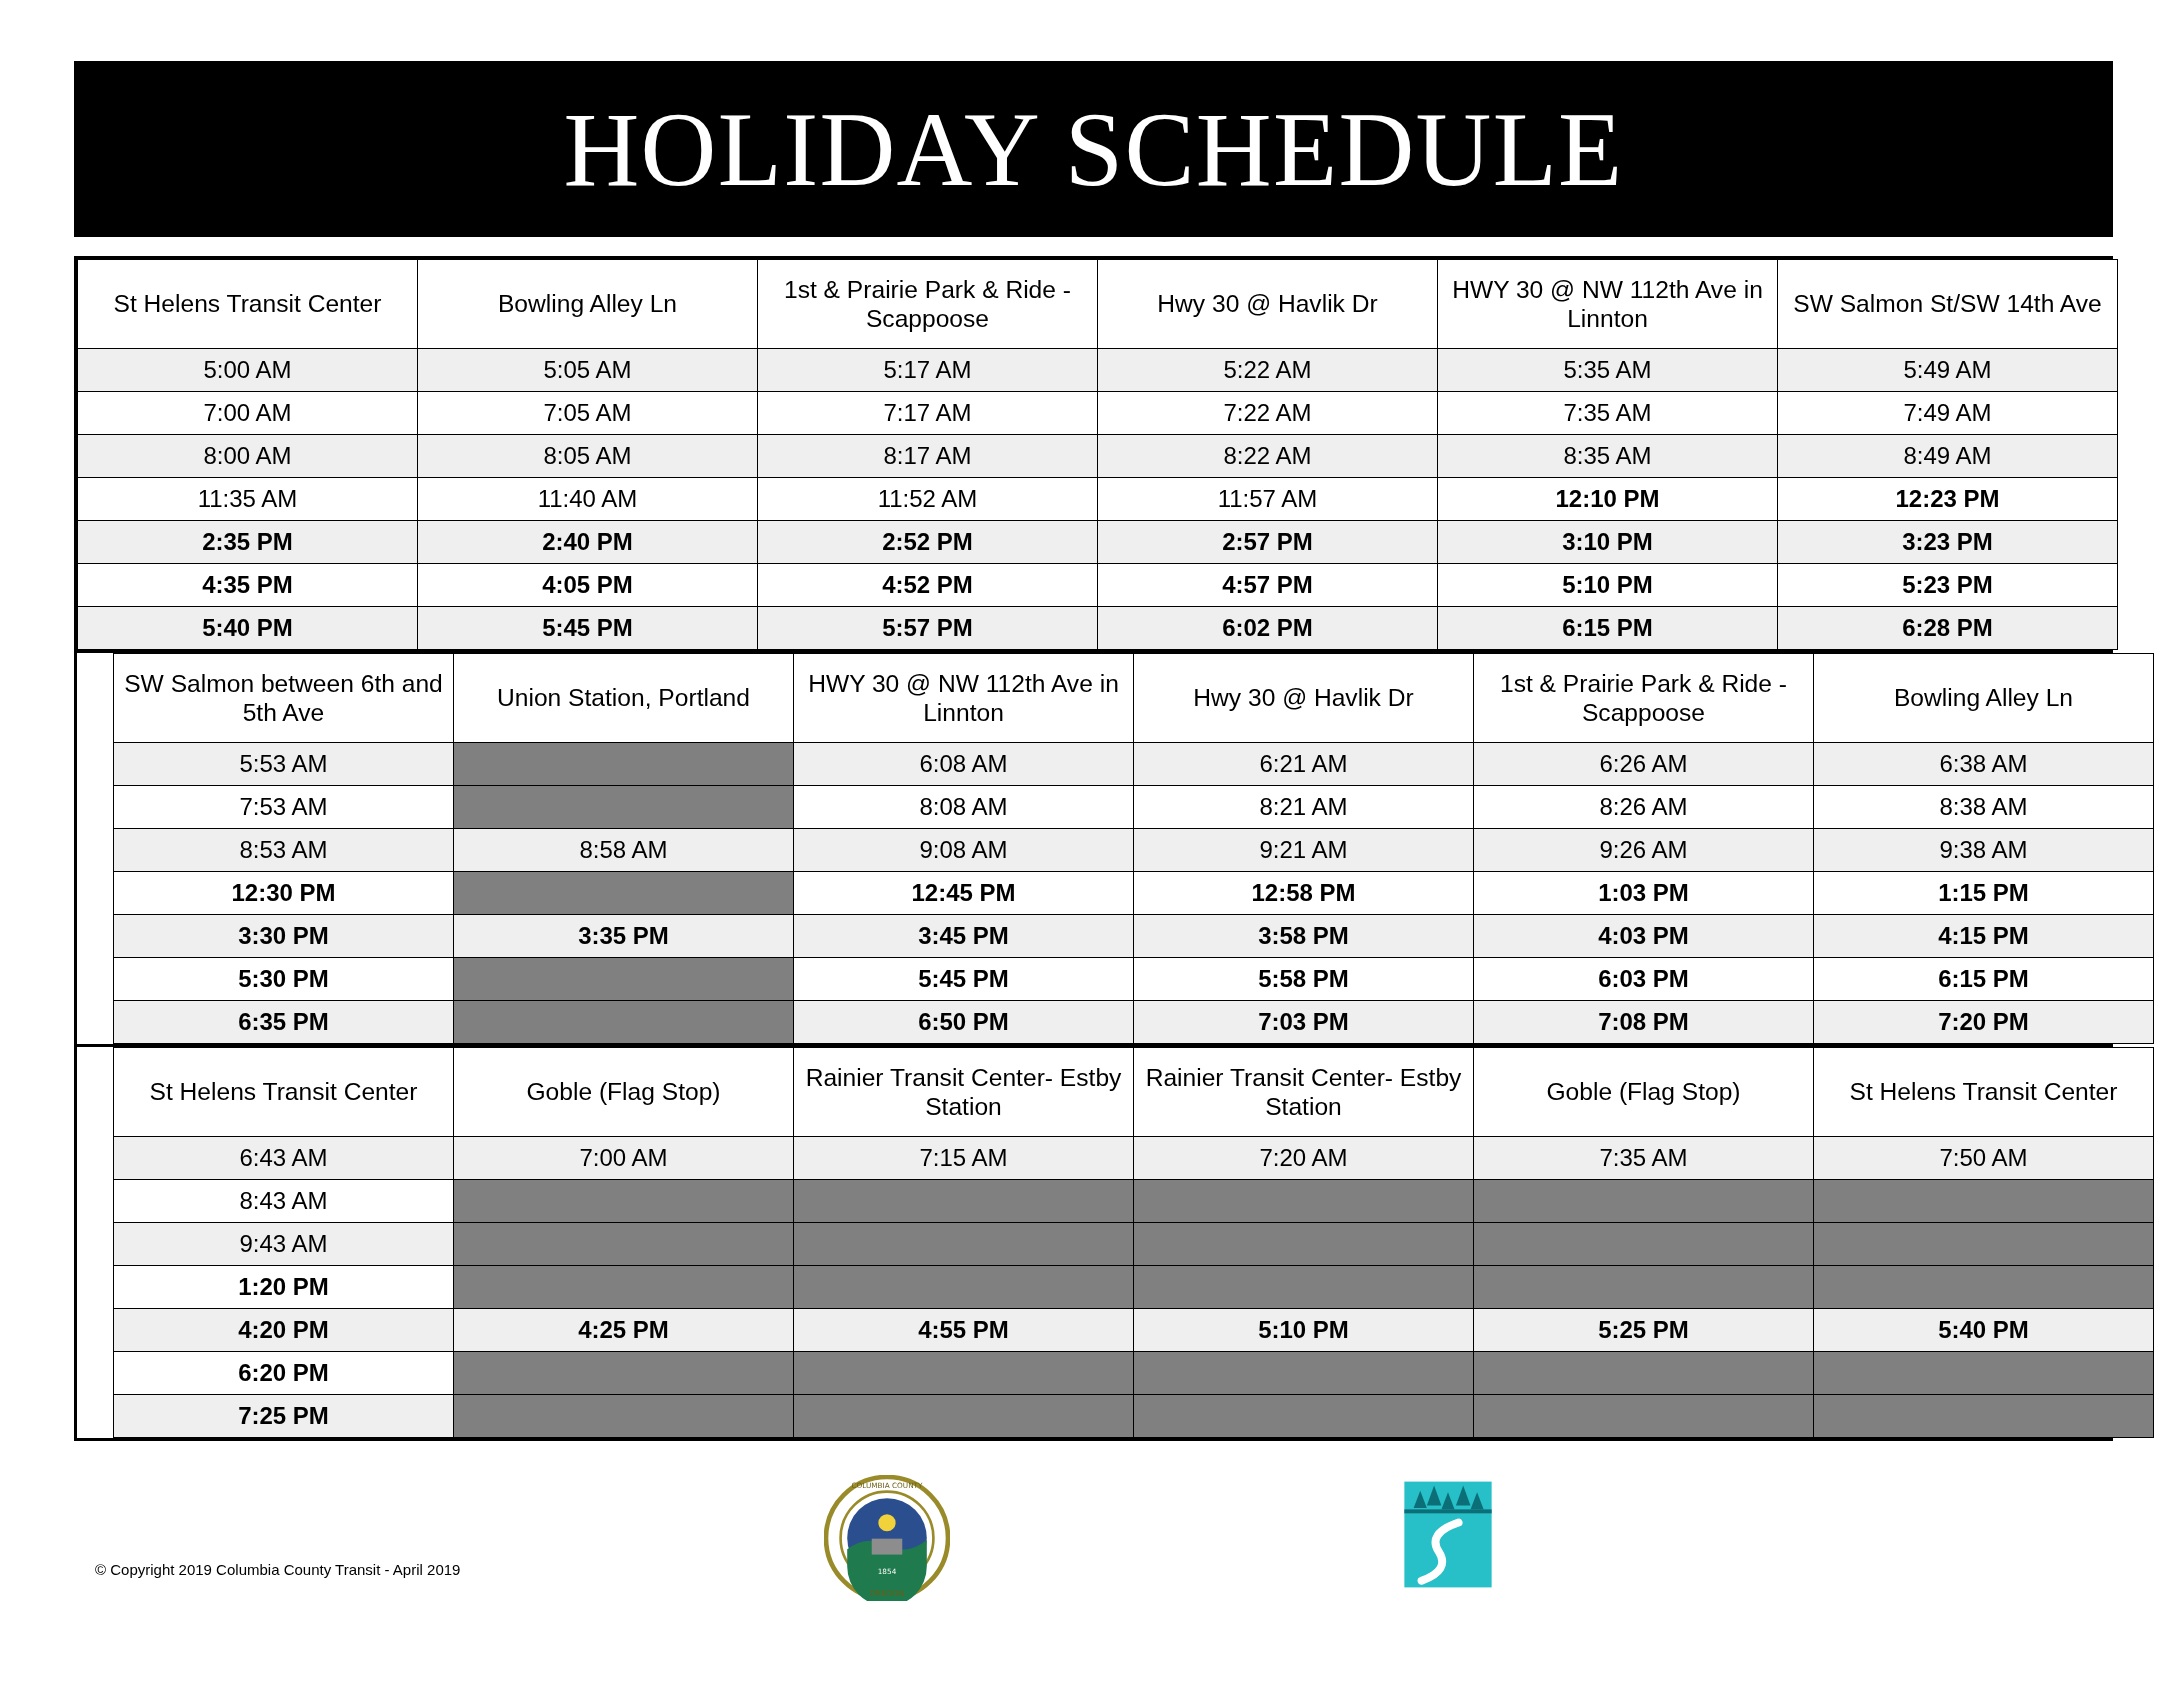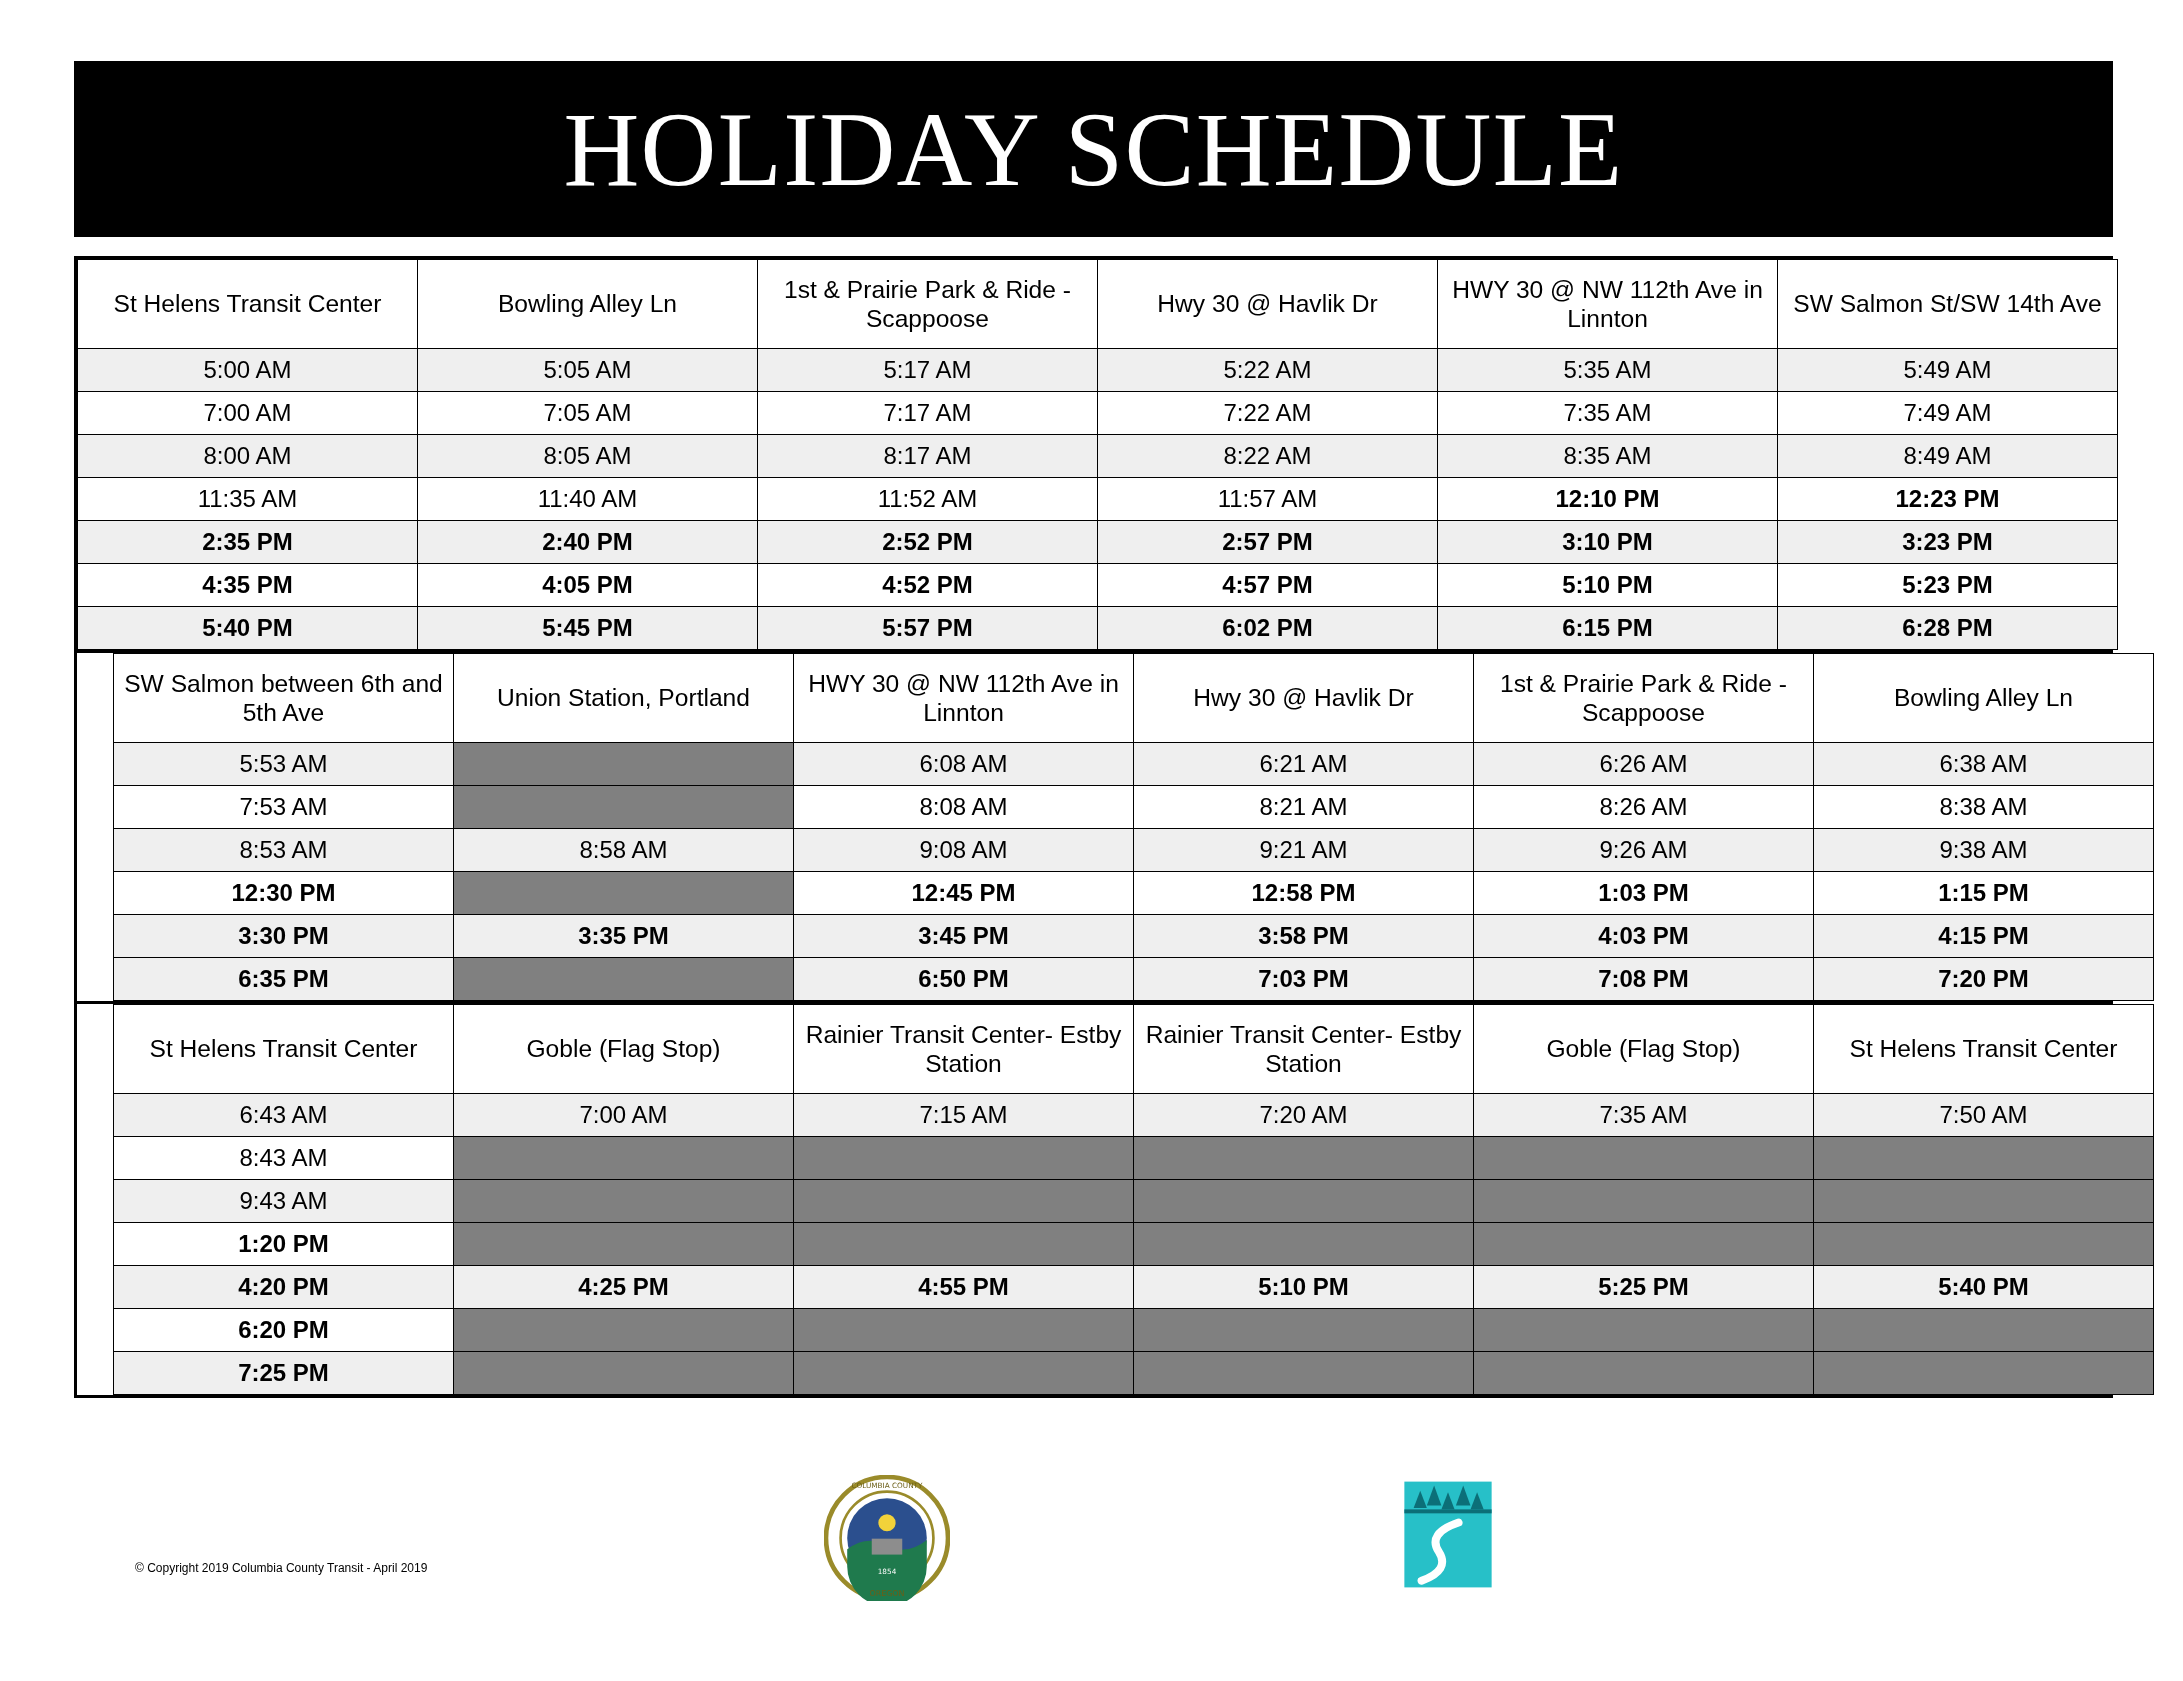--- a/index.html
+++ b/index.html
@@ -96,24 +96,23 @@
     position: absolute;
     left: 74px;
     top: 1460px;
     width: 2039px;
     height: 193px;
   }
   .copyright {
     position: absolute;
     left: 21px;
     top: 101px;
-    font-size: 12px;
+    font-size: 15px;
     color: #000000;
     white-space: nowrap;
-    margin-left: 40px;
   }
   
   .seal {
     position: absolute;
     left: 750px;
     top: 14.6px;
     width: 126px;
     height: 126px;
   }
   
@@ -264,20 +263,28 @@
               <td class="bold">1:03 PM</td>
               <td class="bold">1:15 PM</td>
             </tr>
             <tr class="time shade">
               <td class="bold">3:30 PM</td>
               <td class="bold">3:35 PM</td>
               <td class="bold">3:45 PM</td>
               <td class="bold">3:58 PM</td>
               <td class="bold">4:03 PM</td>
               <td class="bold">4:15 PM</td>
+            </tr>
+            <tr class="time">
+              <td class="bold">5:30 PM</td>
+              <td class="bold blank"></td>
+              <td class="bold">5:45 PM</td>
+              <td class="bold">5:58 PM</td>
+              <td class="bold">6:03 PM</td>
+              <td class="bold">6:15 PM</td>
             </tr>
             <tr class="time shade">
               <td class="bold">6:35 PM</td>
               <td class="bold blank"></td>
               <td class="bold">6:50 PM</td>
               <td class="bold">7:03 PM</td>
               <td class="bold">7:08 PM</td>
               <td class="bold">7:20 PM</td>
             </tr>
           </tbody>

